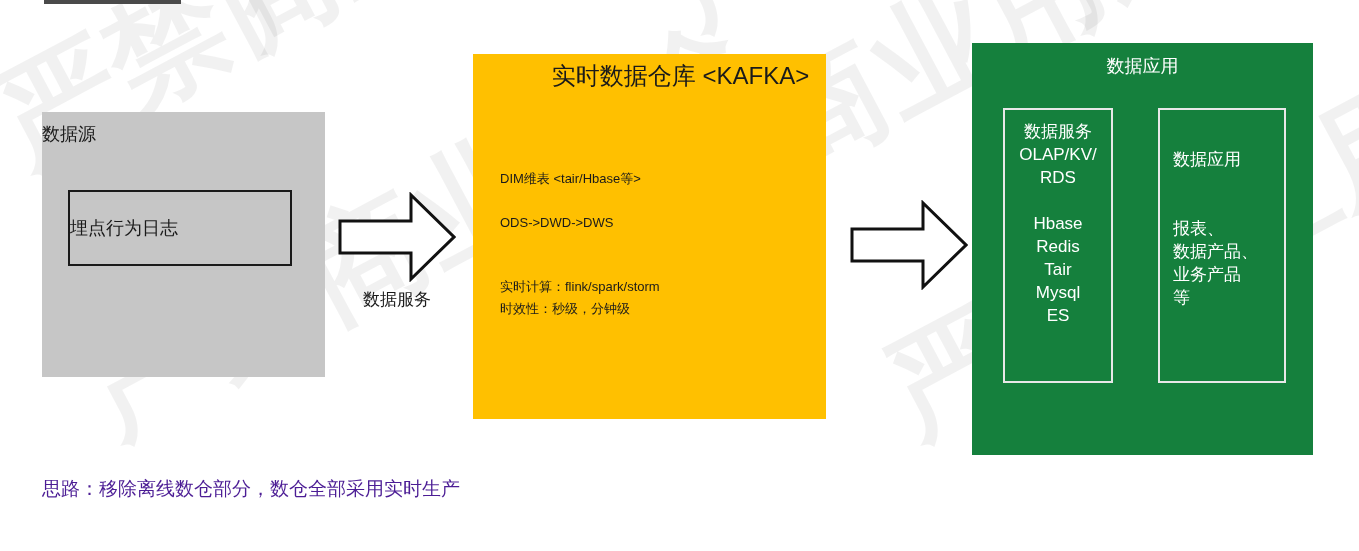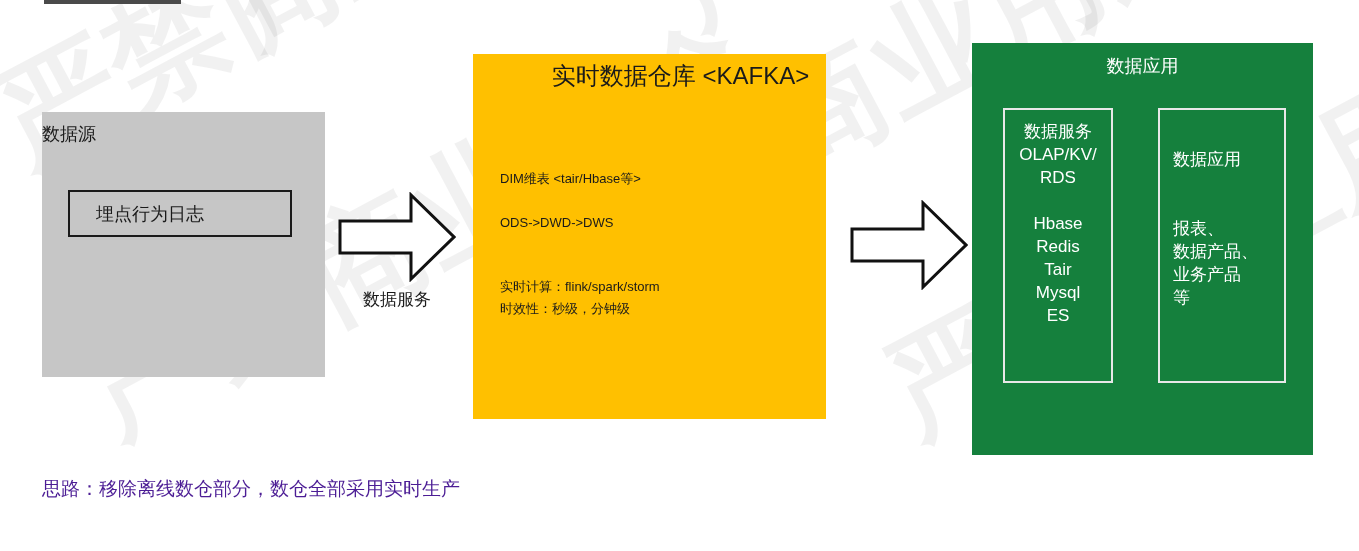--- a/index.html
+++ b/index.html
@@ -65,26 +65,25 @@
     position: absolute;
     left: 0; top: 10px;
     width: 283px;
     font-size: 18px;
     line-height: 24px;
   }
   .source-item {
     position: absolute;
     left: 26px;
     width: 224px;
-    height: 47px;
+    height: 76px;
     border: 2px solid #1a1a1a;
     box-sizing: border-box;
     display: flex;
     align-items: center;
-    padding-left: 26px;
     font-size: 18px;
   }
   #source-item-0 { top: 78px; }
   #source-item-1 { top: 173px; }
 
   
   .arrow-group {
     position: absolute;
     z-index: 2;
   }

